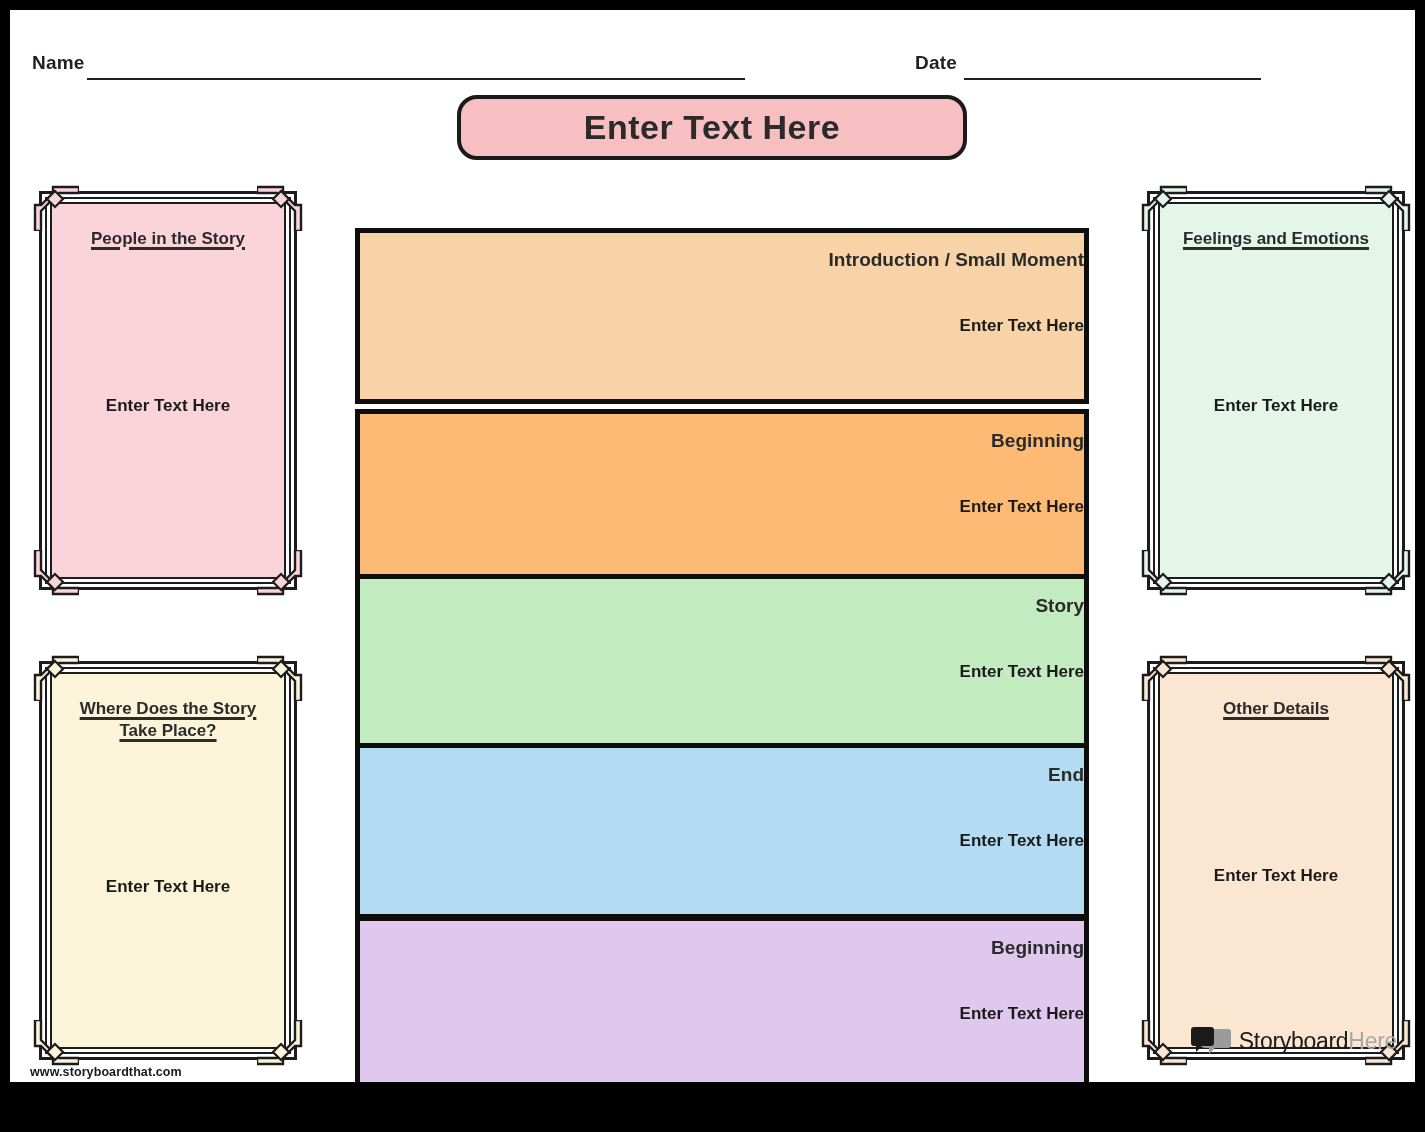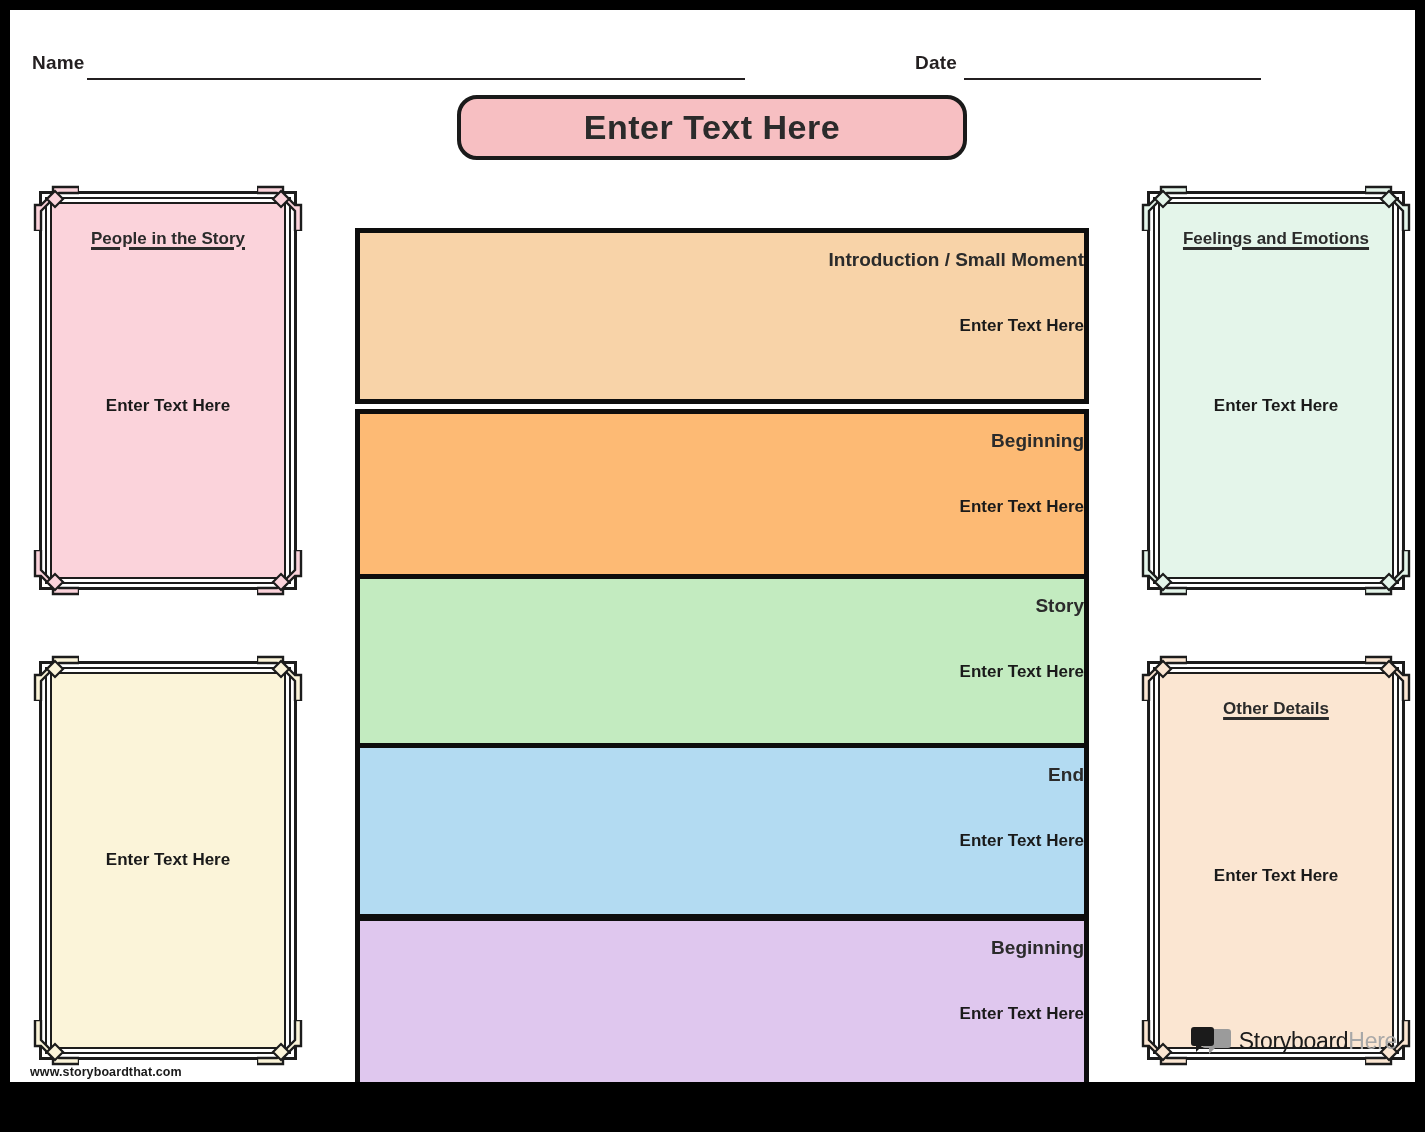--- a/index.html
+++ b/index.html
@@ -268,20 +268,21 @@
     </svg>
     <svg class="corner bl" viewBox="0 0 46 46">
       <path d="M46 2 L20 2 L20 8 L8 20 L2 20 L2 46 L8 46 L8 26 L26 8 L46 8 Z" fill="#FBF4D9" stroke="#1c1c1c" stroke-width="2.4"></path>
       <path d="M14 14 L22 6 L30 14 L22 22 Z" fill="#FBF4D9" stroke="#1c1c1c" stroke-width="2.2"></path>
     </svg>
     <svg class="corner br" viewBox="0 0 46 46">
       <path d="M46 2 L20 2 L20 8 L8 20 L2 20 L2 46 L8 46 L8 26 L26 8 L46 8 Z" fill="#FBF4D9" stroke="#1c1c1c" stroke-width="2.4"></path>
       <path d="M14 14 L22 6 L30 14 L22 22 Z" fill="#FBF4D9" stroke="#1c1c1c" stroke-width="2.2"></path>
     </svg>
     <div class="panel-content">
+      <div class="panel-title">Where Does the Story Take Place?</div>
       <div class="panel-body">
         <span class="panel-placeholder">Enter Text Here</span>
       </div>
     </div>
   </div>
 
   <div class="panel" id="panel-feelings">
     <div class="panel-fill" style="background:#E4F5EA"></div>
     <div class="frame-outer"></div>
     <div class="frame-mid"></div>

